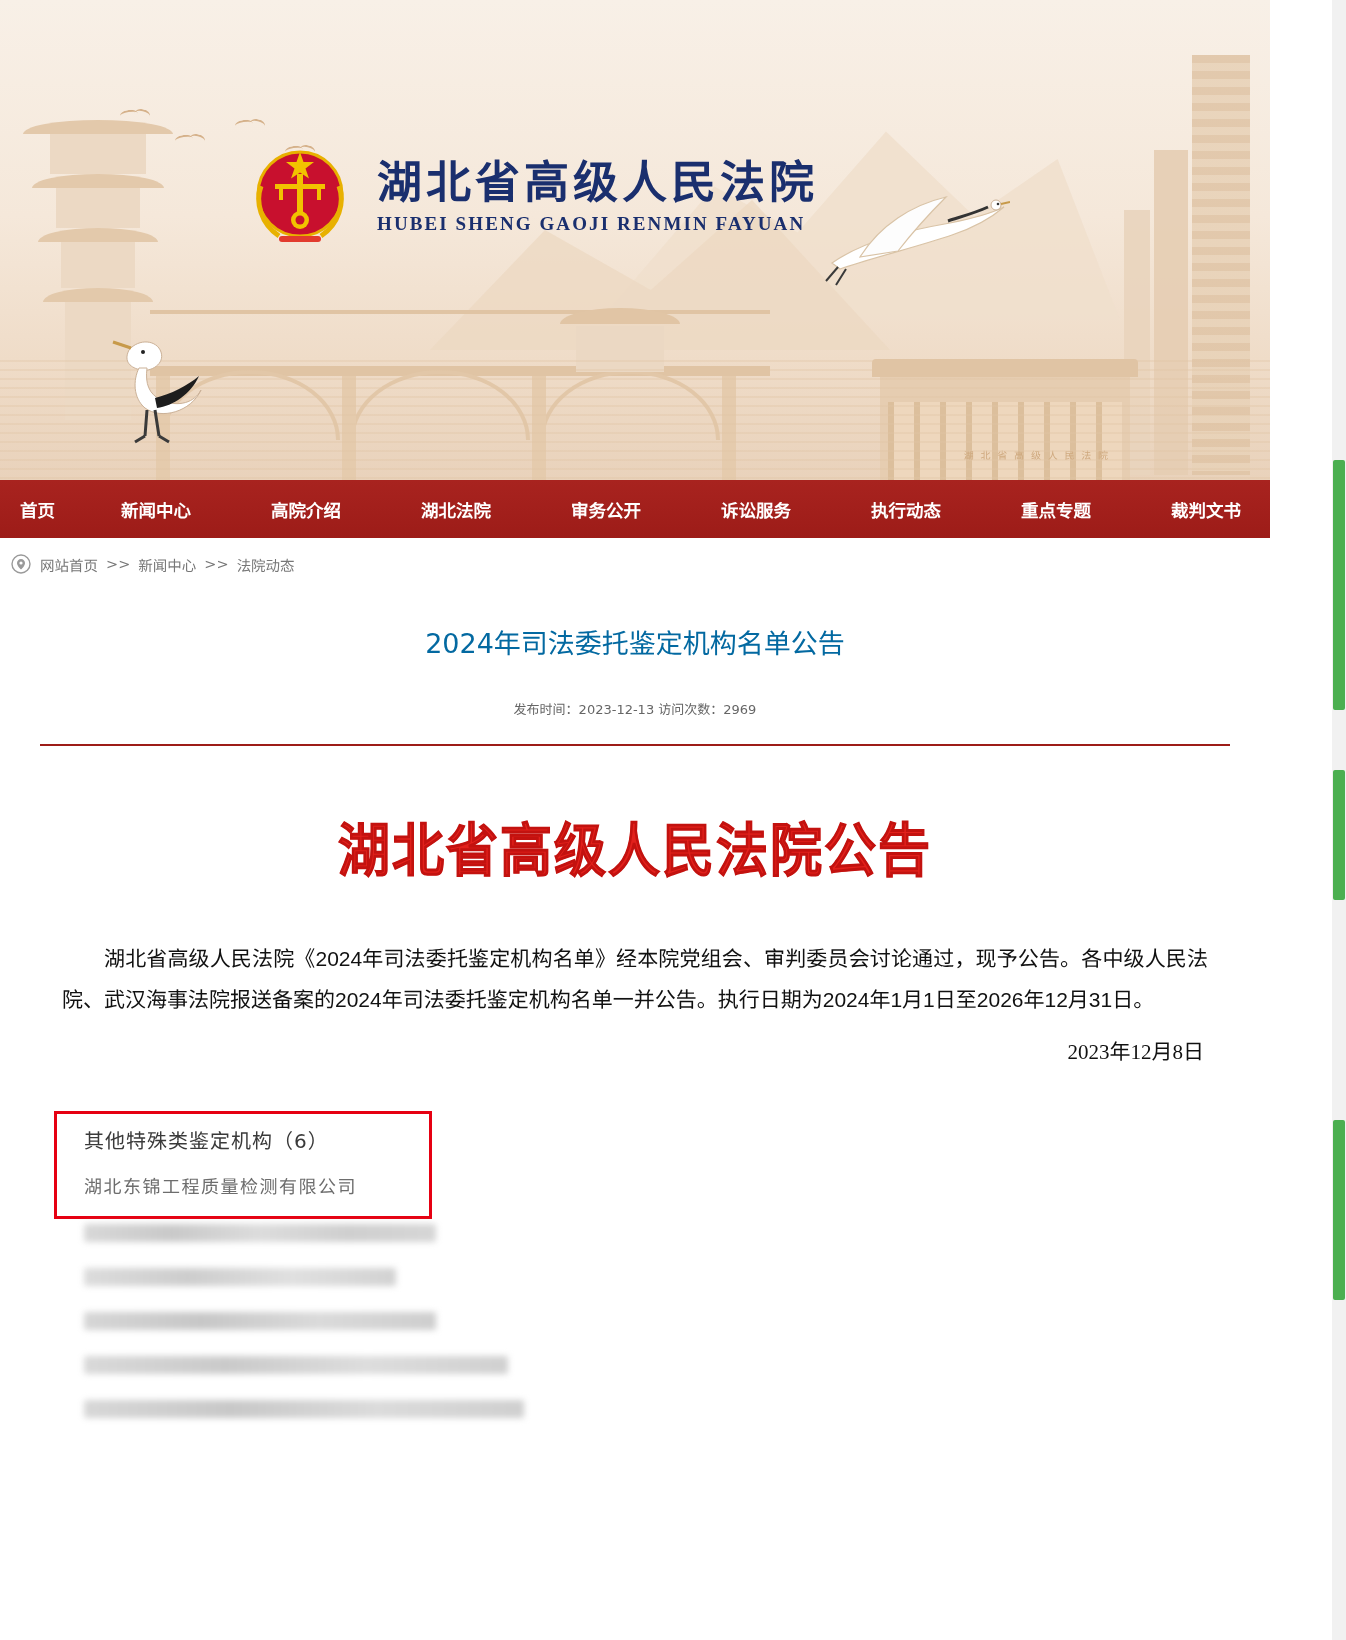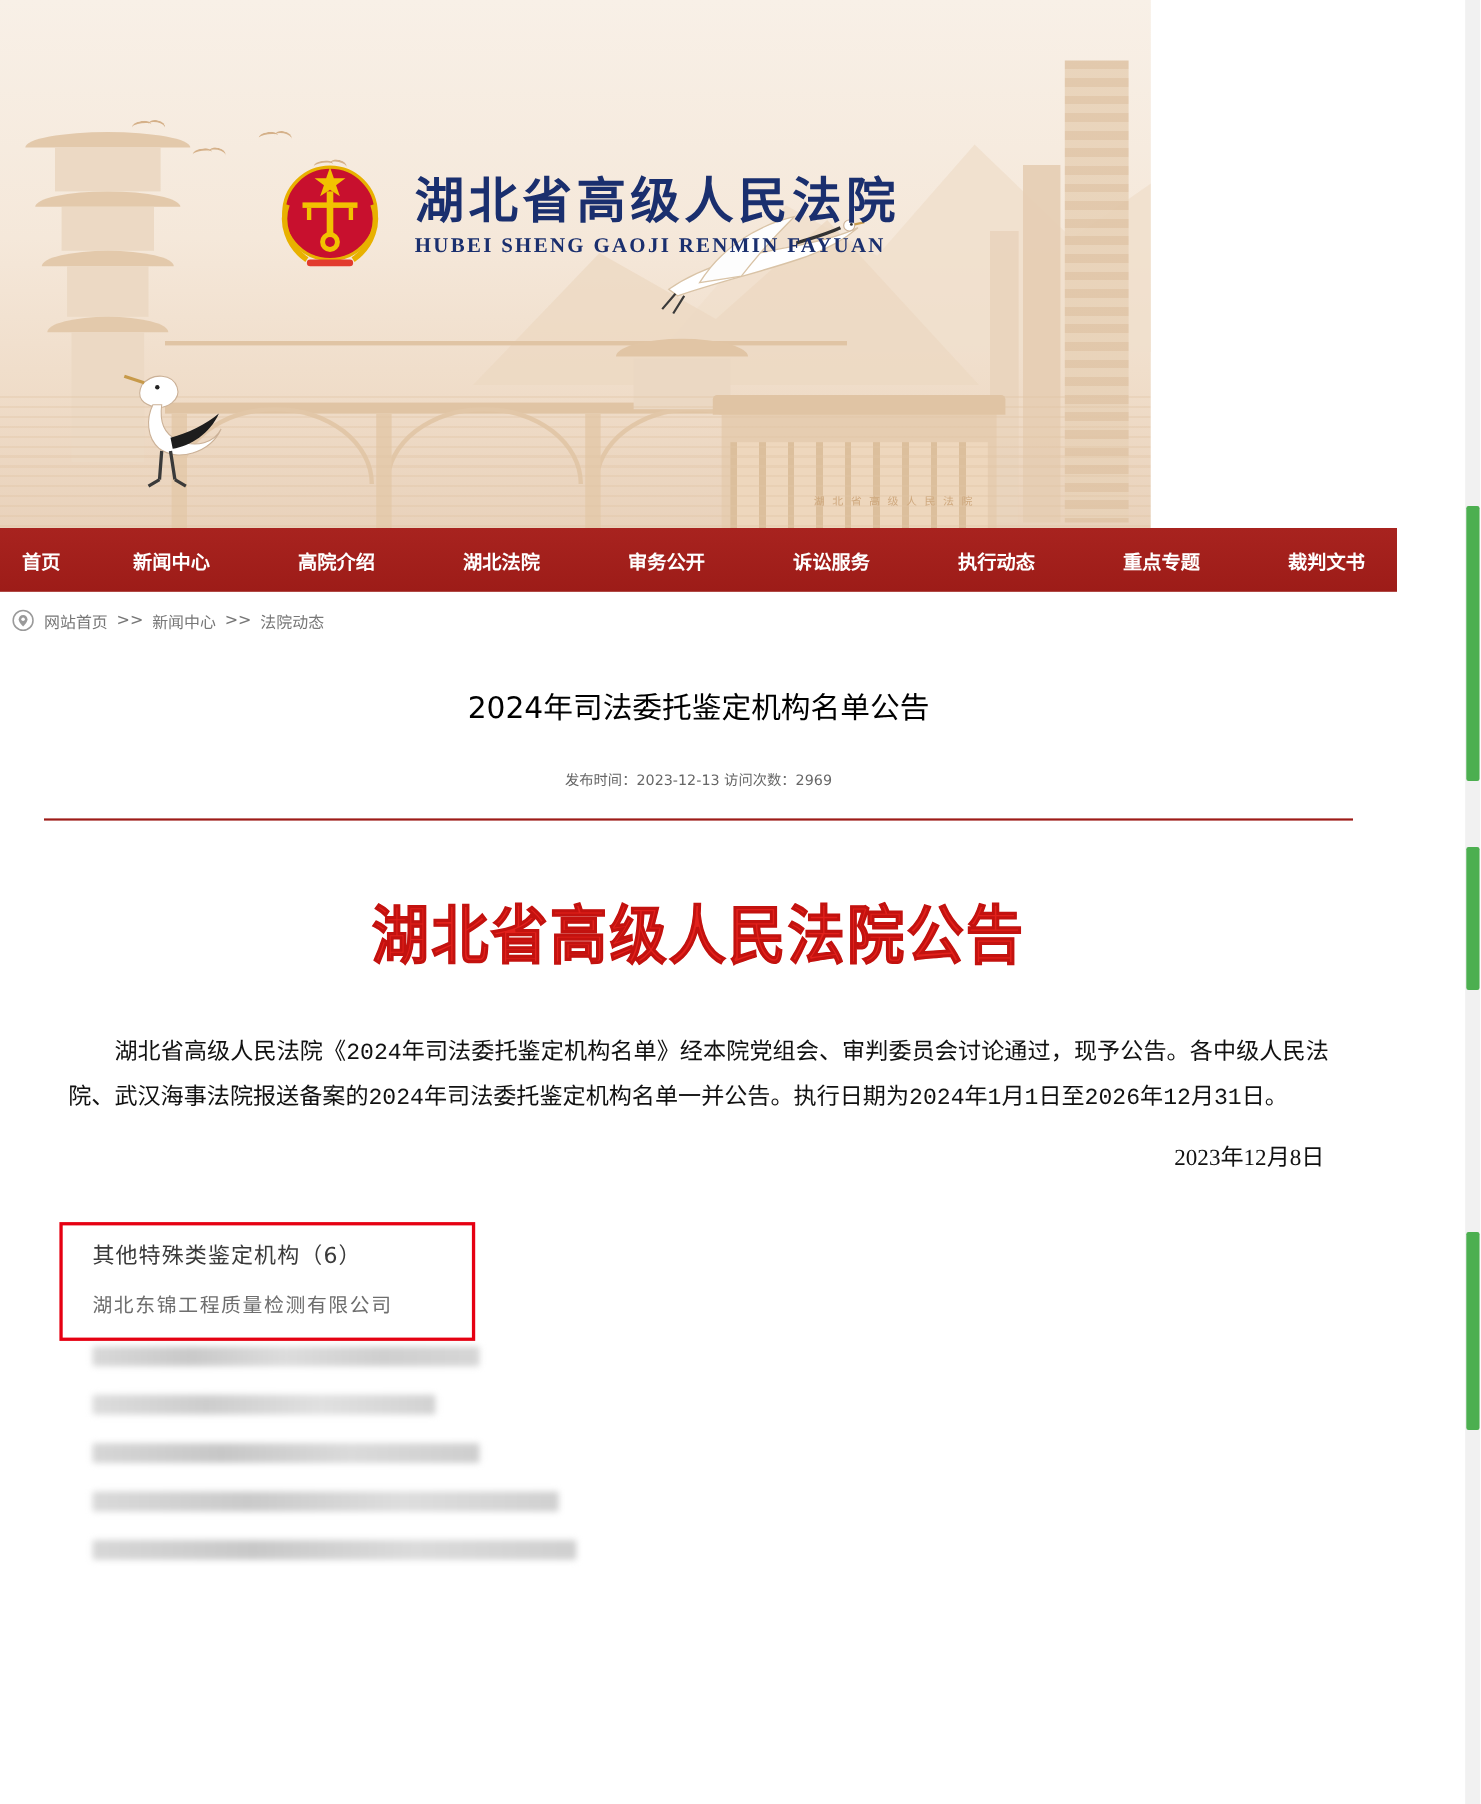--- a/index.html
+++ b/index.html
@@ -14,21 +14,21 @@
     position: relative;
     width: 1346px;
     height: 1640px;
     overflow: hidden;
     background: #fff;
   }
 
   
   .banner {
     position: relative;
-    width: 1046px;
+    width: 1270px;
     height: 480px;
     overflow: hidden;
     background: linear-gradient(180deg,#f6ece2 0%, #f3e4d6 40%, #eedcc9 70%, #e8d3bd 100%);
   }
   .banner .sky {
     position: absolute; inset: 0;
     background: linear-gradient(180deg,#f8f0e7 0%,#f5e8da 45%,#efdcc8 75%,#e9d2bb 100%);
   }
   
   .mtn {
@@ -163,21 +163,21 @@
     display:flex; align-items:center; gap: 8px;
     padding-left: 10px;
     border-bottom: 0;
   }
   .pin-icon { width: 22px; height: 22px; position: relative; flex: none; }
   .crumb { font-size: 14.5px; color:#777; font-family:"DejaVu Sans",sans-serif;}
 
   
   .article { width: 1270px; padding: 0 40px; }
   .art-title {
-    text-align:center; font-size: 27px; color:#000000; font-weight: 400;
+    text-align:center; font-size: 27px; color:#0369a1; font-weight: 400;
     font-family:"DejaVu Sans",sans-serif;
     padding-top: 32px;
   }
   .art-meta {
     text-align:center; font-size: 13px; color:#666; margin-top: 38px;
     font-family:"DejaVu Sans",sans-serif;
   }
   .art-rule {
     margin-top: 26px; border-top: 2px solid #9d1c18; width: 1190px;
   }
@@ -187,21 +187,21 @@
   .doc-head .gg {
     display:inline-block;
     font-family:"DejaVu Sans",sans-serif;
     font-size: 52px; font-weight: 700; letter-spacing: 2px;
     color:#e2211c;
     -webkit-text-stroke: 1px #c3120f;
     transform: scaleY(1.12);
   }
   .doc-body {
     margin-top: 56px;
-    font-family:Liberation Mono, monospace;
+    font-family:Liberation Sans, sans-serif;
     font-size: 21px; line-height: 1.95; color:#111;
     padding: 0 22px;
   }
   .doc-body p { margin: 0 0 6px 0; text-align: justify; }
   .doc-body .indent { text-indent: 2em; }
   .doc-date { text-align: right; margin-top: 14px; padding-right: 26px;
     font-family:"Liberation Serif","DejaVu Serif",serif; font-size: 21px; color:#111;}
 
   
   .list-sec { position: relative; margin-top: 46px; padding-left: 18px; }

